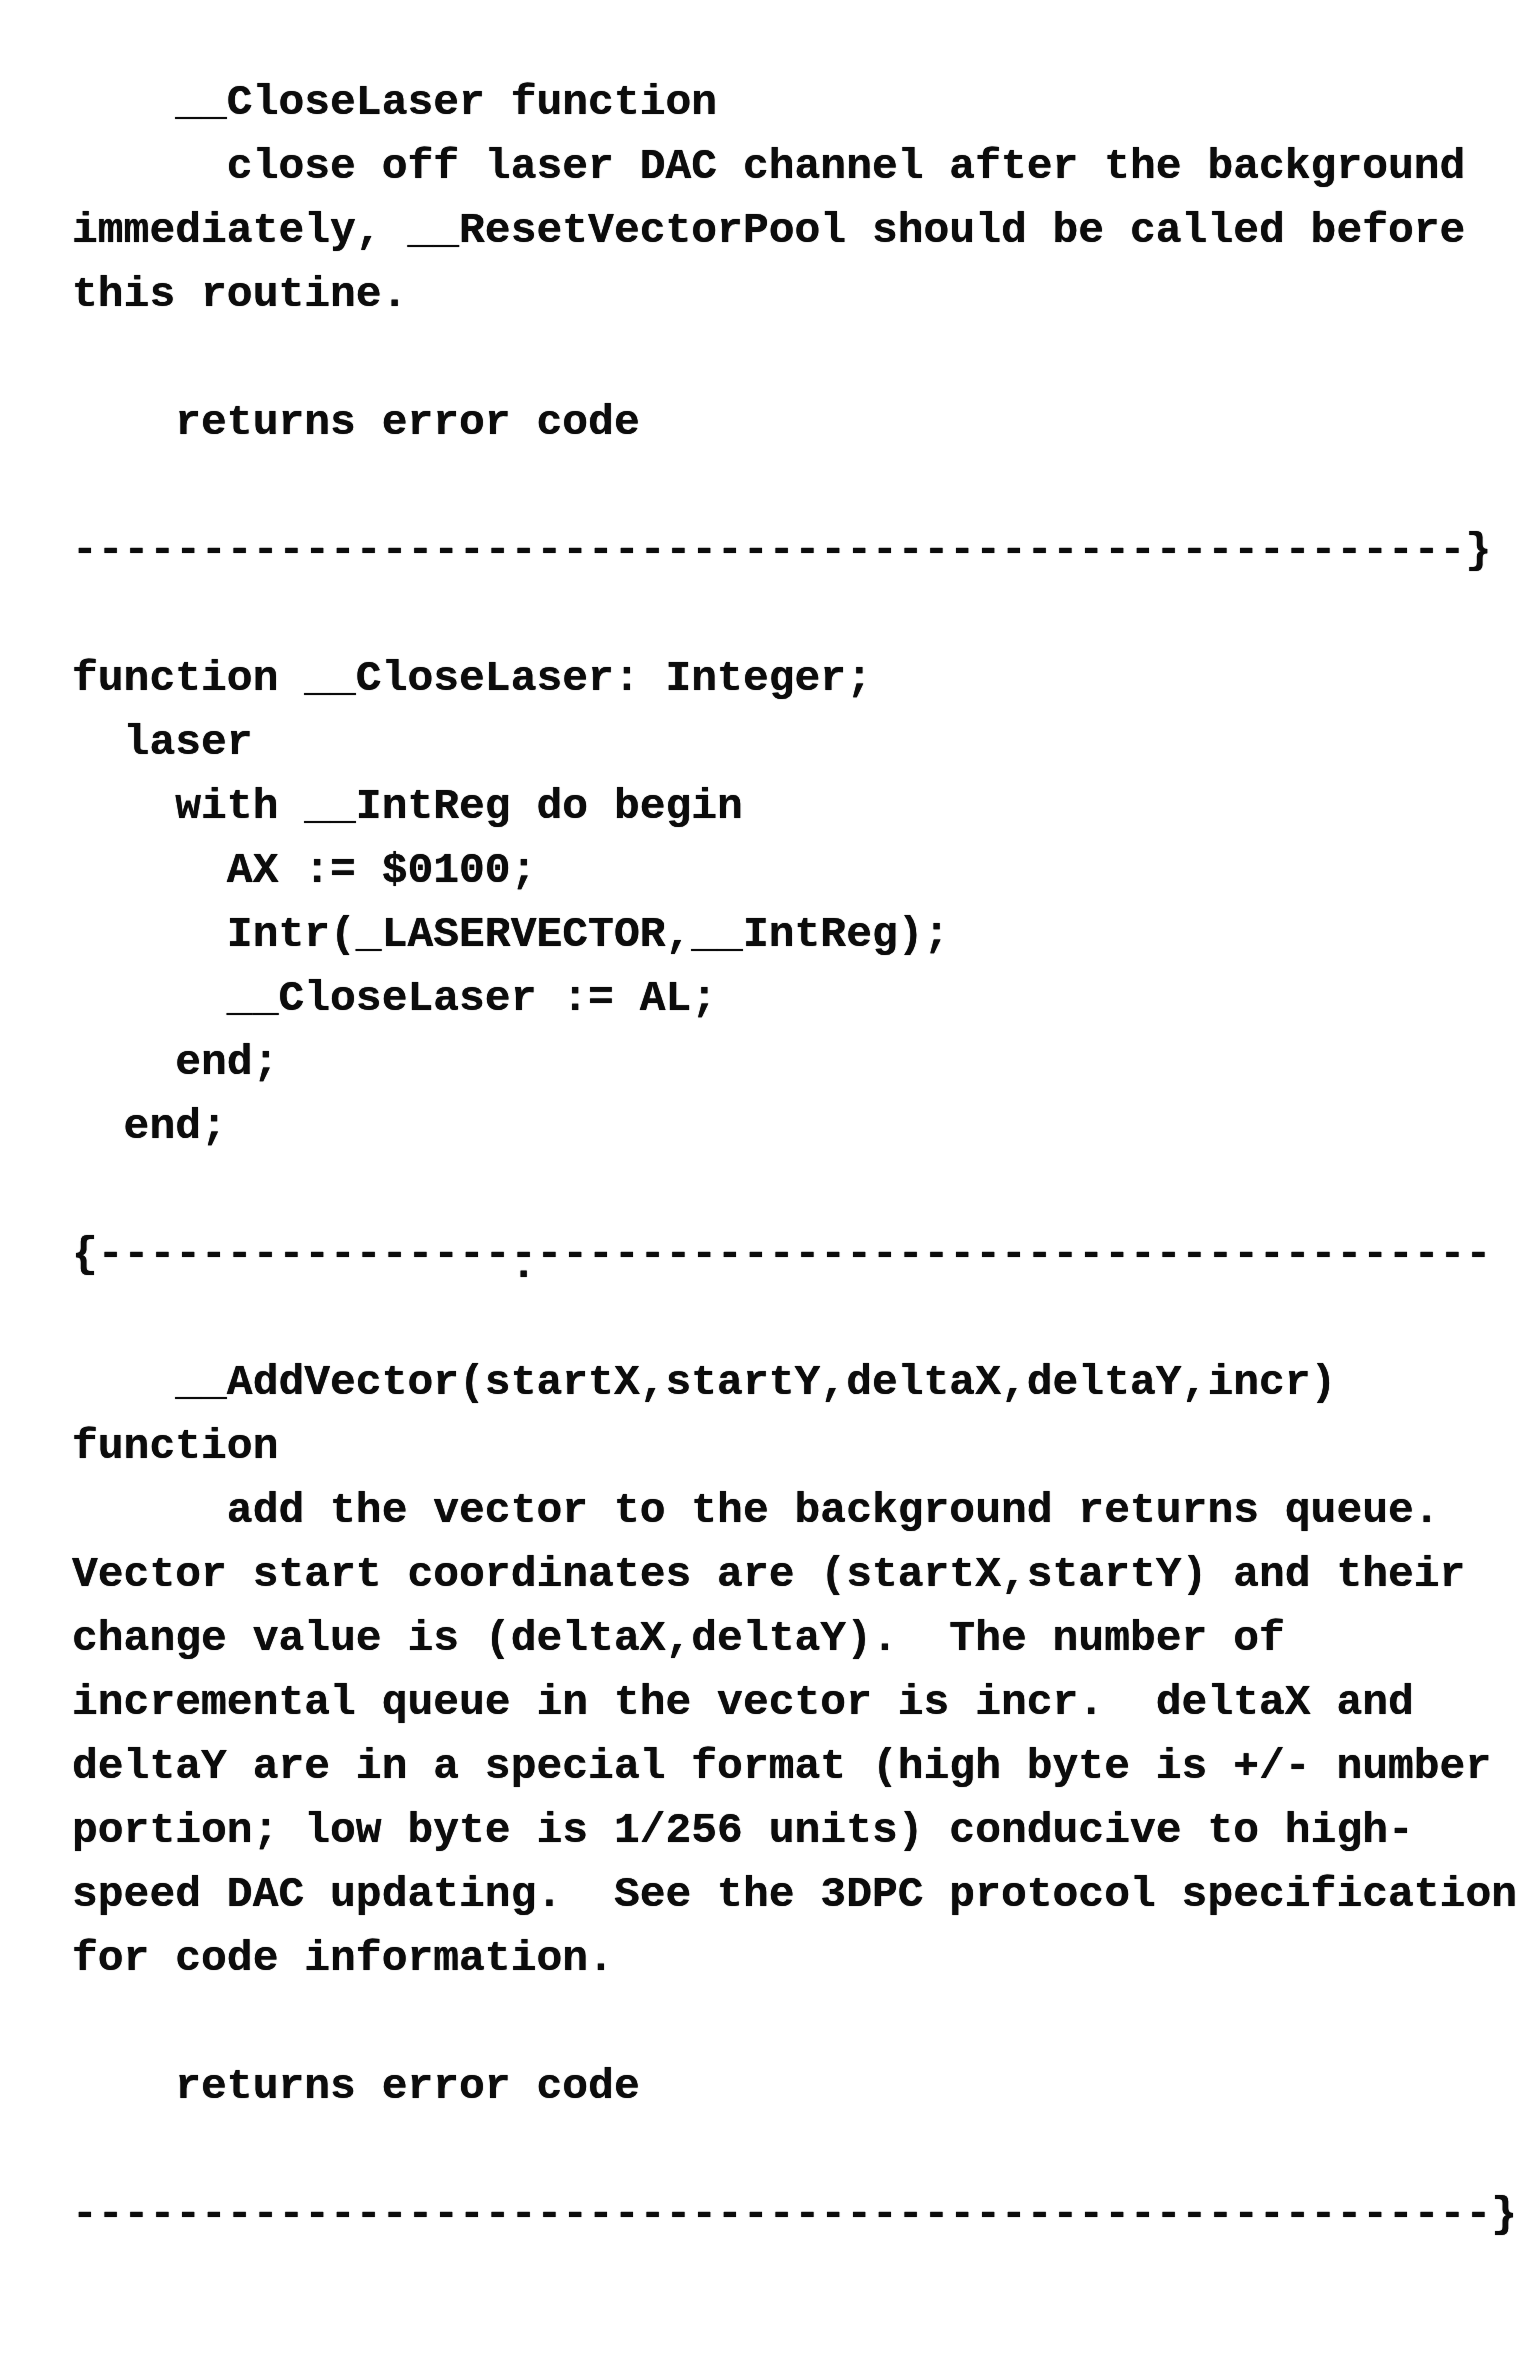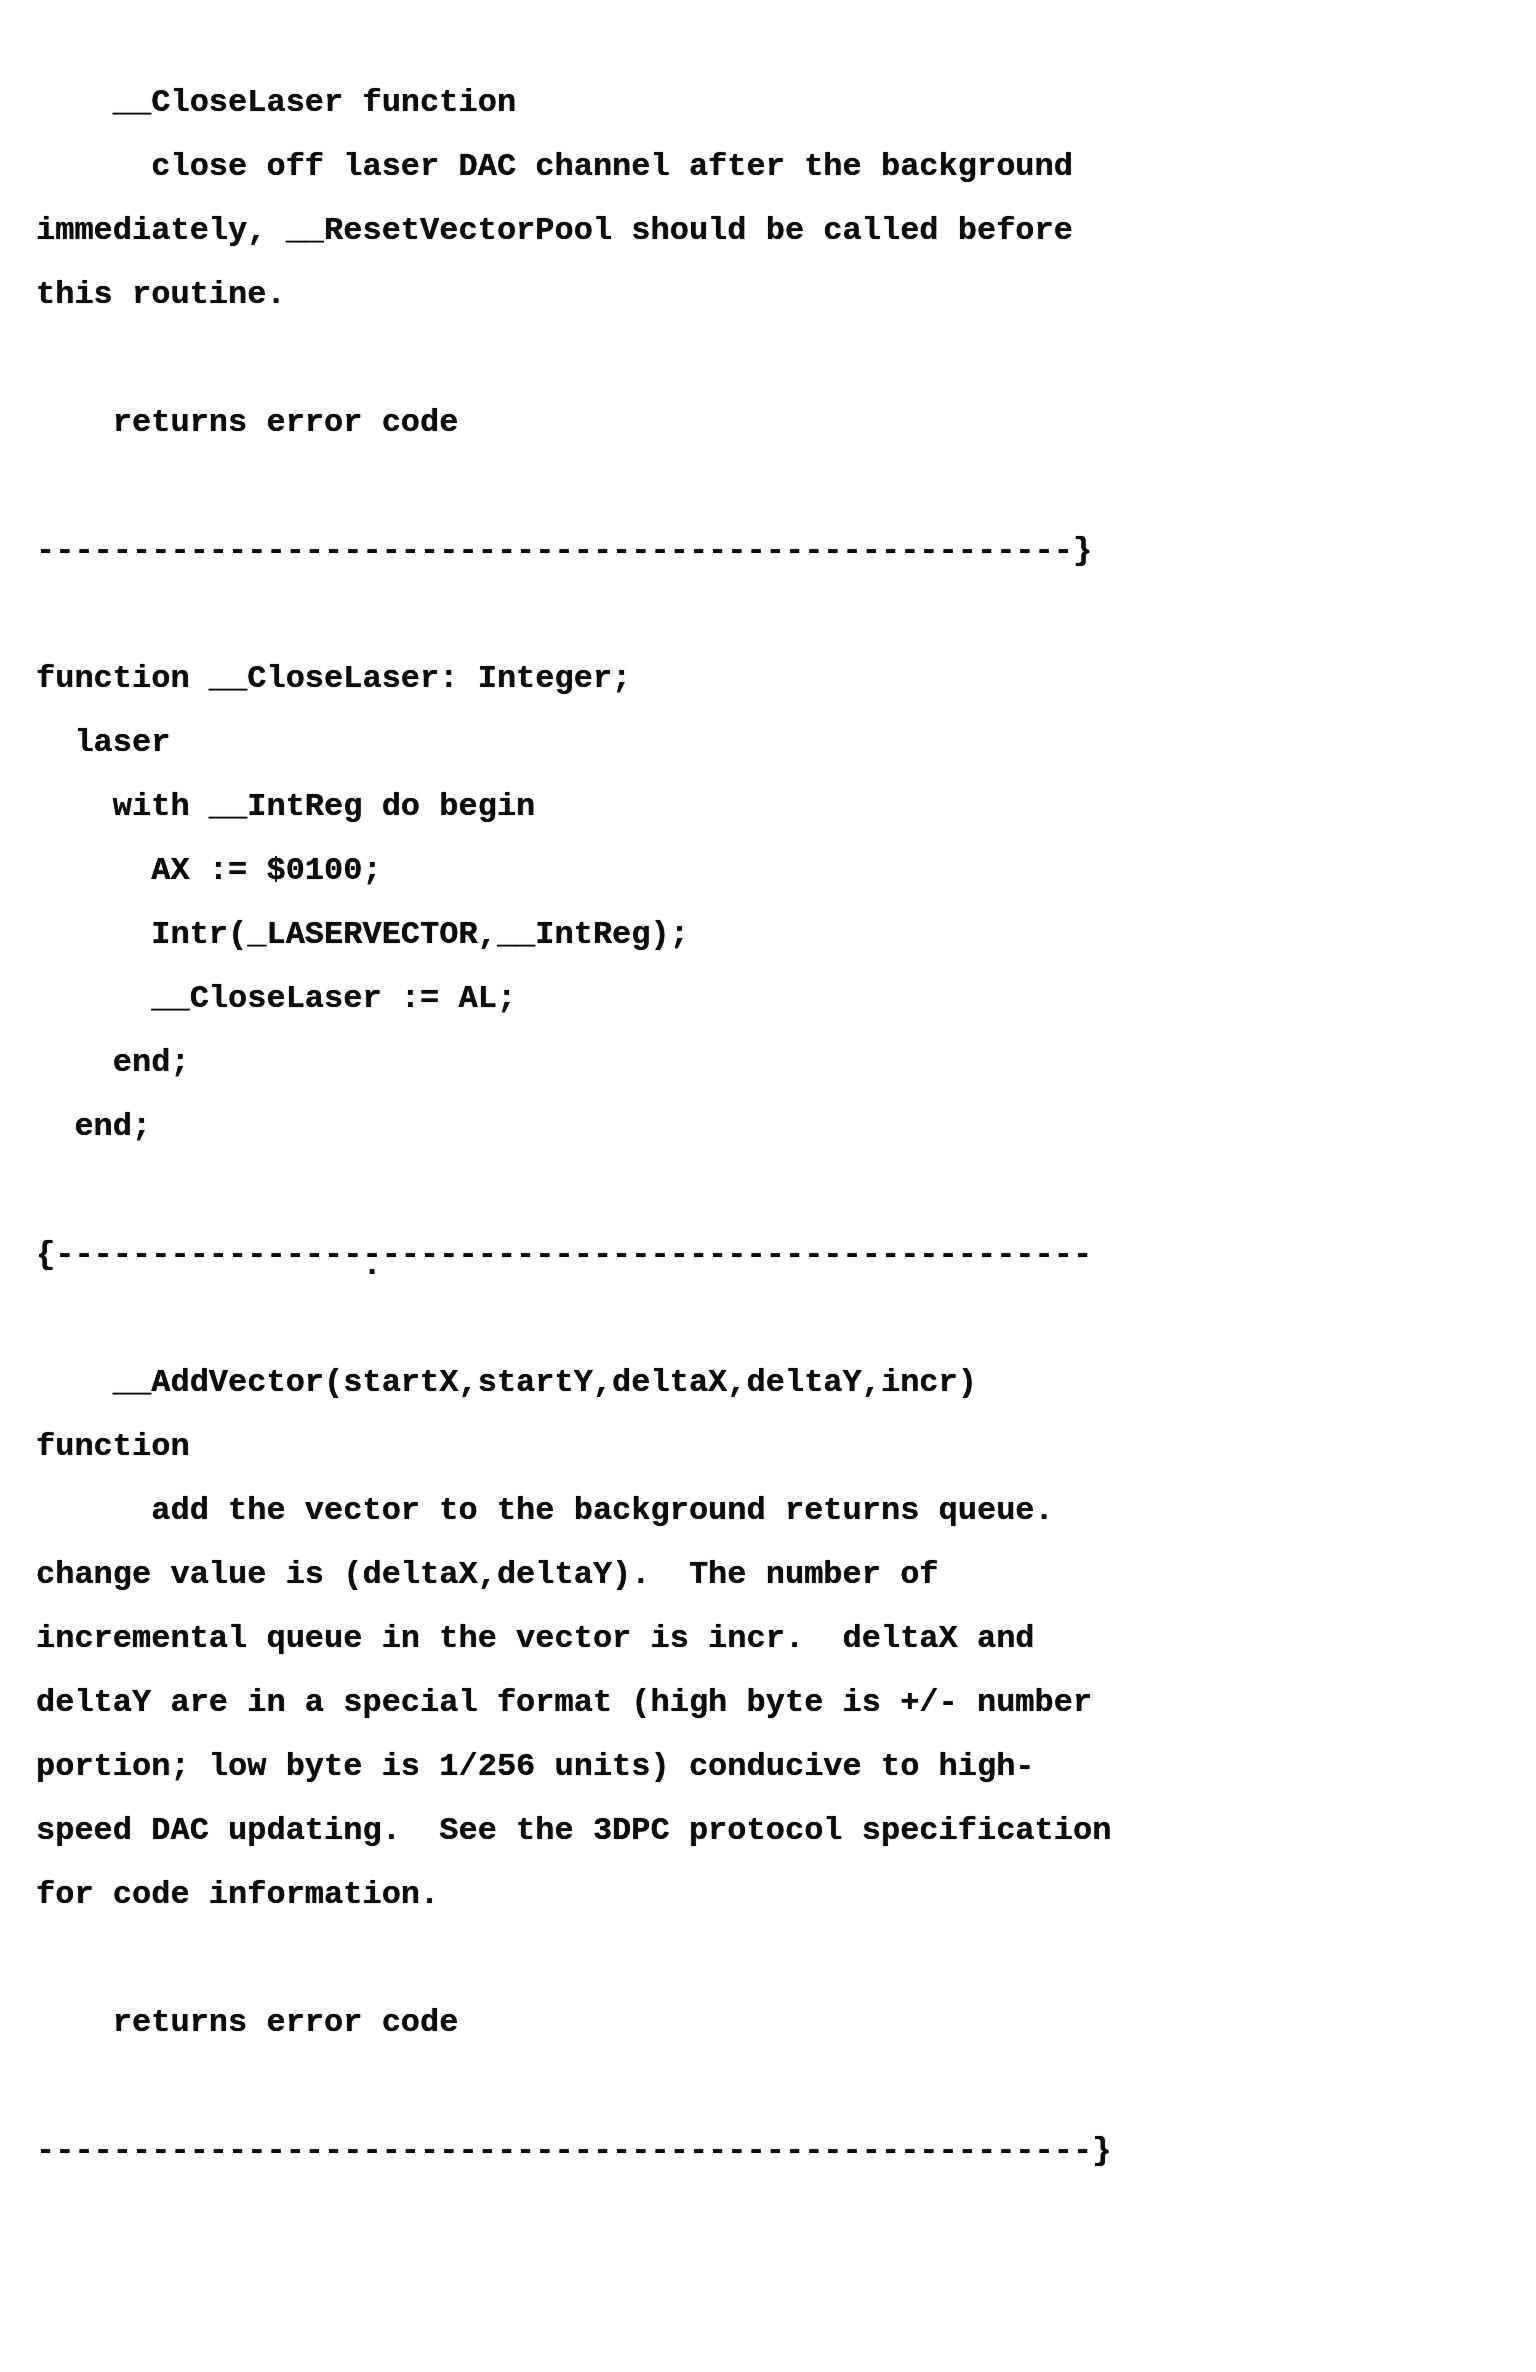--- a/index.html
+++ b/index.html
@@ -8,26 +8,27 @@
     position: relative;
     width: 1537px;
     height: 2373px;
     background: #ffffff;
     padding: 71px 0 0 36px;
     overflow: hidden;
   }
   .line {
     font-family: "Liberation Mono", "DejaVu Sans Mono", monospace;
     font-weight: 700;
-    font-size: 32px;
+    font-size: 43px;
     line-height: 64px;
     height: 64px;
     white-space: pre;
     color: #0c0c0c;
     text-shadow: 0 0 0.9px #0c0c0c;
+    margin-left: 36px;
   }
   .line.raised { position: relative; top: -53px; }
 </style>
 </head>
 <body>
 
 <div class="page">
   <div class="line">    __CloseLaser function</div>
   <div class="line">      close off laser DAC channel after the background</div>
   <div class="line">immediately, __ResetVectorPool should be called before</div>
@@ -44,20 +45,21 @@
   <div class="line">      Intr(_LASERVECTOR,__IntReg);</div>
   <div class="line">      __CloseLaser := AL;</div>
   <div class="line">    end;</div>
   <div class="line">  end;</div>
   <div class="line"></div>
   <div class="line">{------------------------------------------------------</div>
   <div class="line raised">                 .</div>
   <div class="line">    __AddVector(startX,startY,deltaX,deltaY,incr)</div>
   <div class="line">function</div>
   <div class="line">      add the vector to the background returns queue.</div>
+  <div class="line">Vector start coordinates are (startX,startY) and their</div>
   <div class="line">change value is (deltaX,deltaY).  The number of</div>
   <div class="line">incremental queue in the vector is incr.  deltaX and</div>
   <div class="line">deltaY are in a special format (high byte is +/- number</div>
   <div class="line">portion; low byte is 1/256 units) conducive to high-</div>
   <div class="line">speed DAC updating.  See the 3DPC protocol specification</div>
   <div class="line">for code information.</div>
   <div class="line"></div>
   <div class="line">    returns error code</div>
   <div class="line"></div>
   <div class="line">-------------------------------------------------------}</div>

